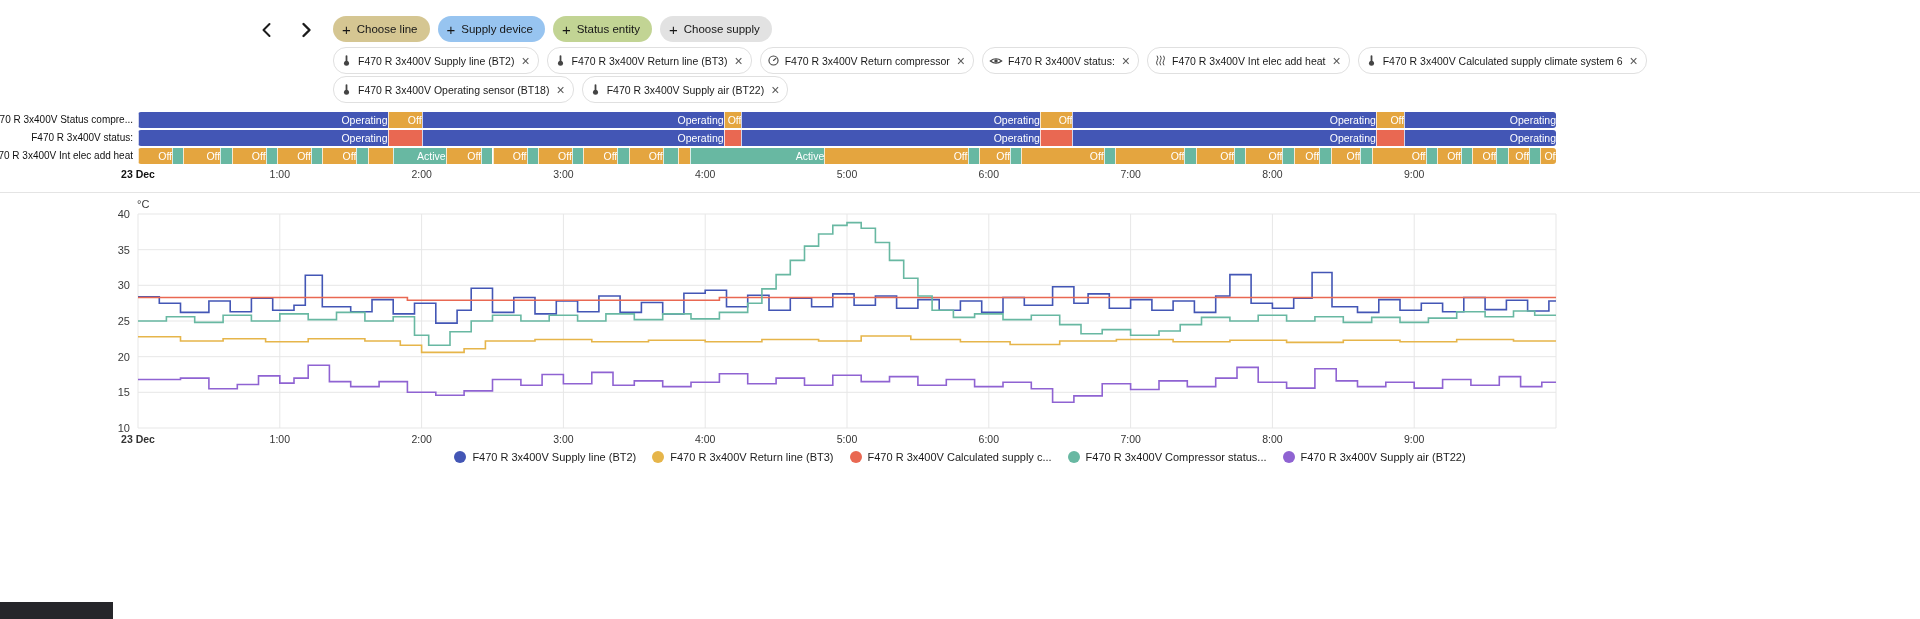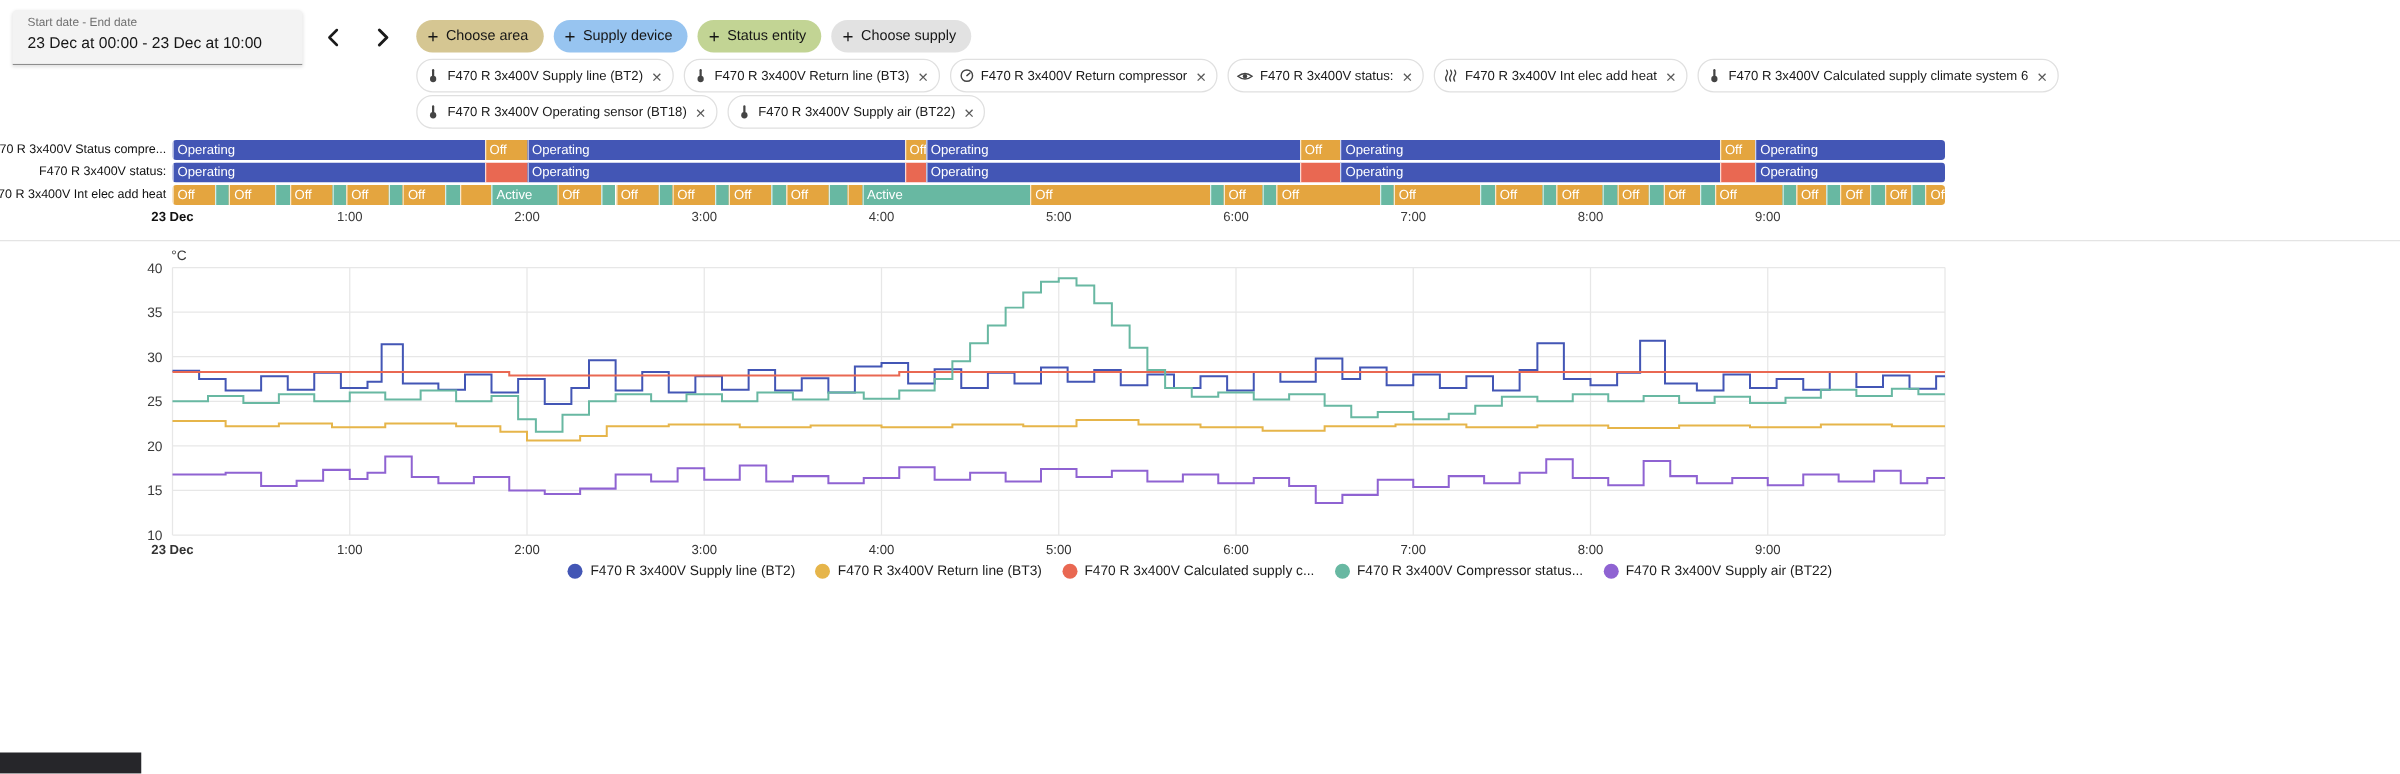--- a/index.html
+++ b/index.html
@@ -31,21 +31,21 @@
          white-space:nowrap;cursor:pointer;}
   .eicon{display:inline-flex;align-items:center;}
   .eclose{color:#5a5a5a;font-size:14px;line-height:1;margin-left:2px;cursor:pointer;}
 
   
   #timeline{position:absolute;left:0;top:0;width:1920px;height:190px;}
   .tl-label{position:absolute;right:1787px;white-space:nowrap;font-size:10px;line-height:16px;color:#111;}
   .tl-row{position:absolute;left:138px;width:1418px;height:16px;border-radius:3px;overflow:hidden;}
   .tl-seg{position:absolute;top:0;height:100%;box-shadow:inset 1px 0 0 rgba(255,255,255,0.75);}
   .tl-seg span{display:block;font-size:10.5px;color:#fff;padding-left:4px;line-height:16px;
-               white-space:nowrap;overflow:hidden;}
+               white-space:nowrap;overflow:hidden;text-align:right;}
   .tl-tick{position:absolute;top:168px;transform:translateX(-50%);font-size:10.5px;color:#3a3a3a;white-space:nowrap;}
 
   .divider{position:absolute;left:0;top:192px;width:1920px;height:1px;background:#e4e4e4;}
 
   
   #chart-wrap{position:absolute;left:0;top:196px;width:1920px;height:258px;}
 
   
   .legend{position:absolute;left:0;top:451px;width:1920px;display:flex;justify-content:center;
           align-items:center;gap:16px;}
@@ -53,40 +53,36 @@
                white-space:nowrap;cursor:pointer;}
   .legend-dot{width:12px;height:12px;border-radius:50%;display:inline-block;}
 
   .taskbar-fragment{position:absolute;left:0;top:602px;width:113px;height:17px;background:#26262a;}
 </style>
 </head>
 <body>
 
 <div class="app">
 
-  <div class="datebox">
-    <div class="datebox-label">Start date - End date</div>
-    <div class="datebox-value">23 Dec at 00:00 - 23 Dec at 10:00</div>
-  </div>
 
   <button class="navbtn prev">
     <svg width="24" height="24" viewBox="0 0 24 24">
       <polyline points="14.5,6 8.5,12 14.5,18" fill="none" stroke="#1b1b1b" stroke-width="2" stroke-linecap="round" stroke-linejoin="round"></polyline>
     </svg>
   </button>
   <button class="navbtn next">
     <svg width="24" height="24" viewBox="0 0 24 24">
       <polyline points="9.5,6 15.5,12 9.5,18" fill="none" stroke="#1b1b1b" stroke-width="2.4" stroke-linecap="round" stroke-linejoin="round"></polyline>
     </svg>
   </button>
 
   <div id="filter-row" class="filter-row">
       <div class="fchip" style="background: rgb(213, 198, 146);">
         <span class="fplus">+</span>
-        <span>Choose area</span>
+        <span>Choose line</span>
       </div>
       <div class="fchip" style="background: rgb(151, 196, 240);">
         <span class="fplus">+</span>
         <span>Supply device</span>
       </div>
       <div class="fchip" style="background: rgb(194, 212, 148);">
         <span class="fplus">+</span>
         <span>Status entity</span>
       </div>
       <div class="fchip" style="background: rgb(226, 226, 226);">

